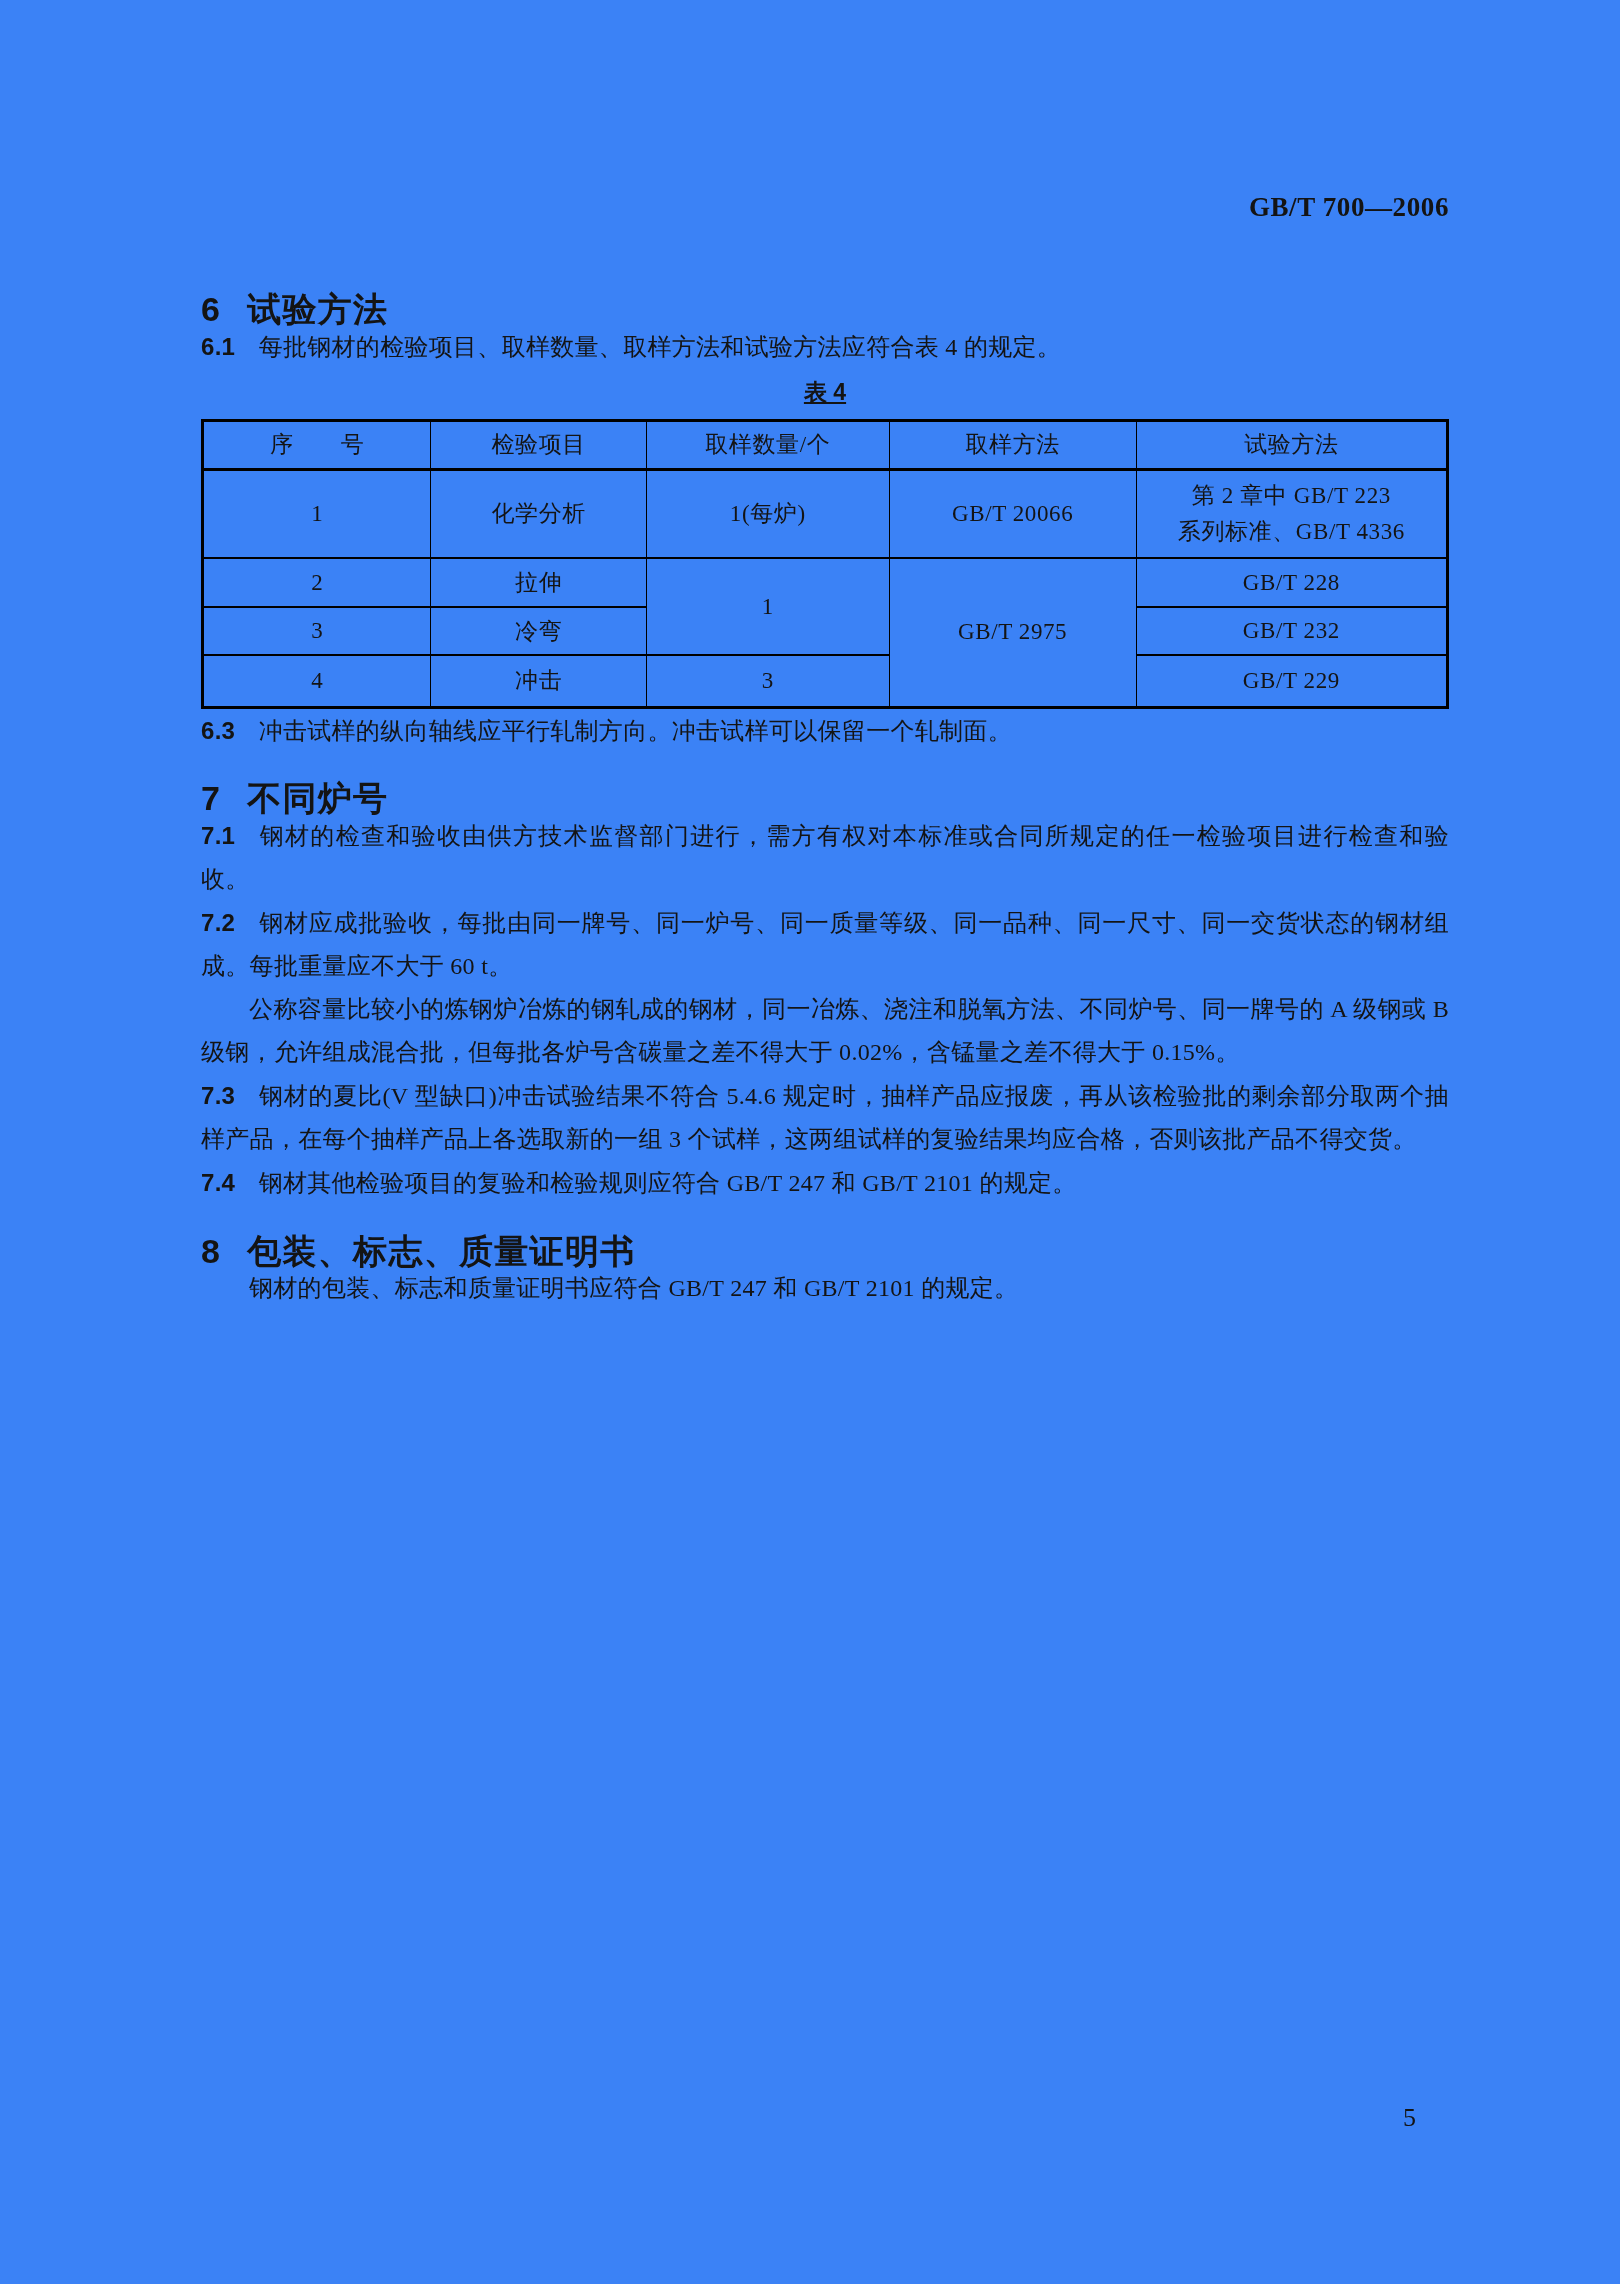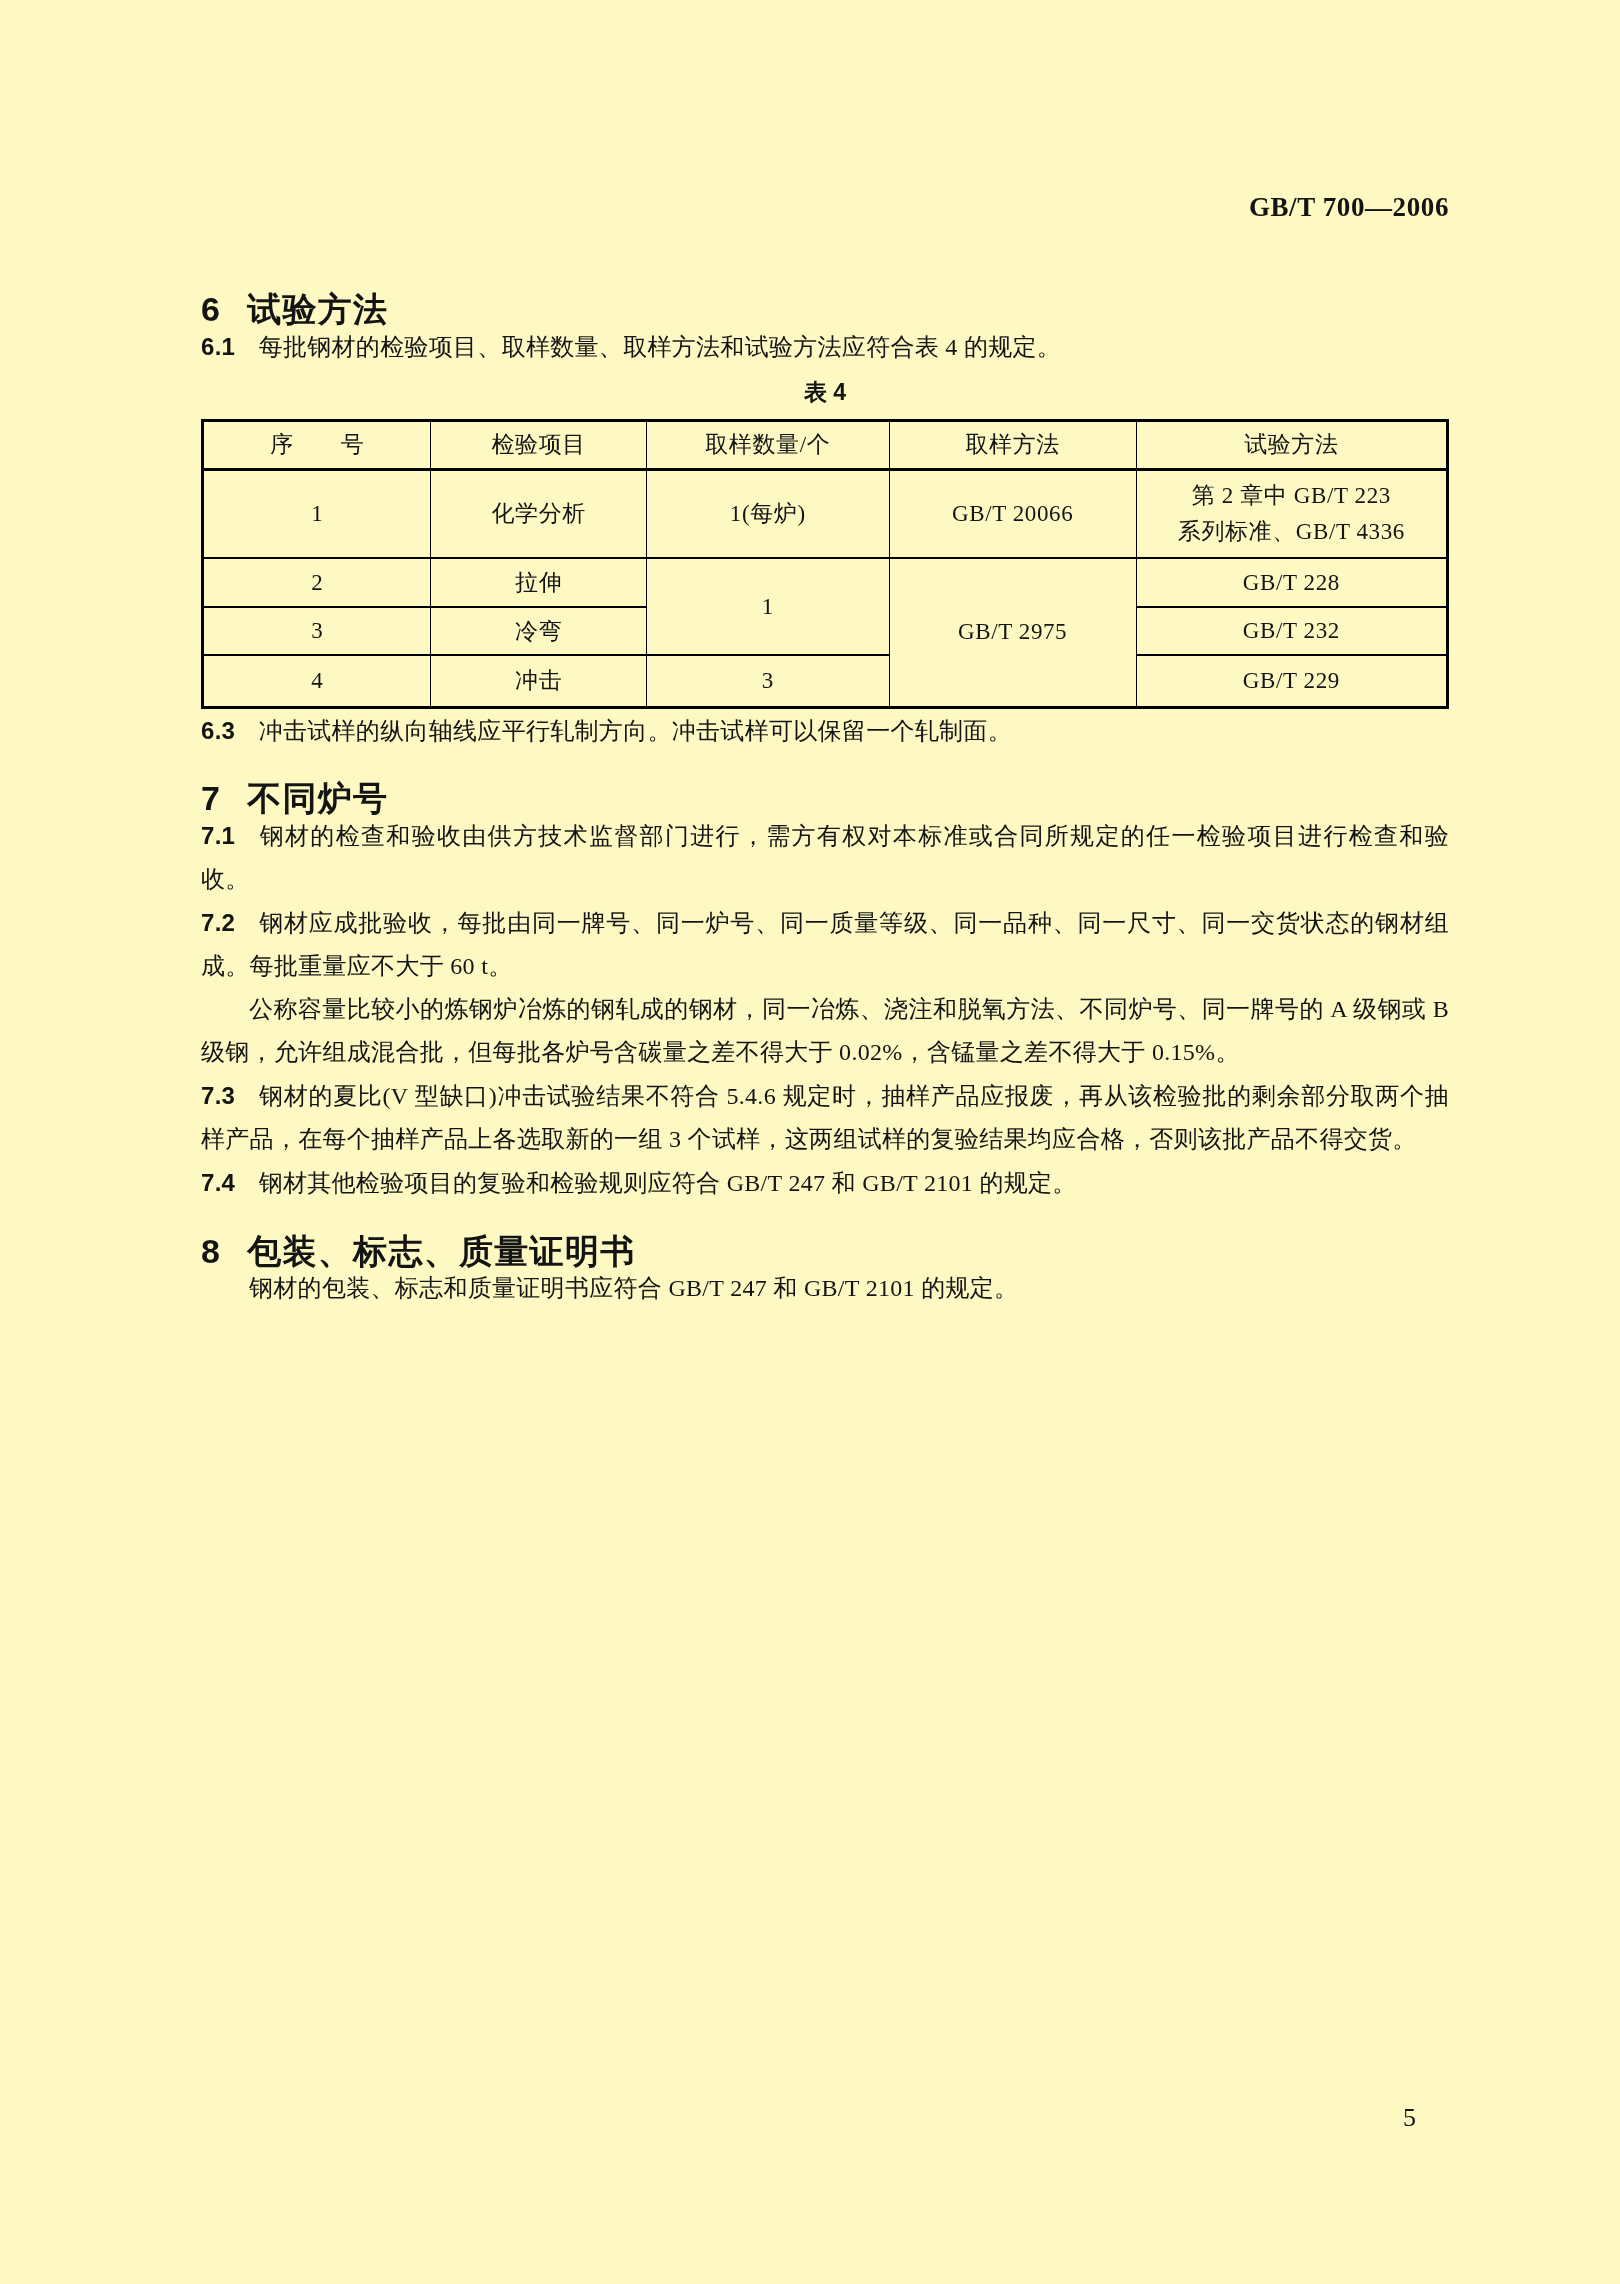--- a/index.html
+++ b/index.html
@@ -4,21 +4,21 @@
 <style>
   html, body {
     margin: 0;
     padding: 0;
     background: #ffffff;
   }
   .page {
     position: relative;
     width: 1620px;
     height: 2284px;
-    background: #fef9c3;
+    background: #3b82f6;
     color: #141414;
     font-family: "Liberation Serif", "DejaVu Serif", serif;
     overflow: hidden;
   }
   .content {
     padding: 0 171px 0 201px; 
   }
   
   .doc-header {
     margin-top: 192px;
@@ -60,20 +60,21 @@
   .mt-8body { margin-top: 18px; }
   .indent2 { text-indent: 2em; }
   
   .tbl-caption {
     margin-top: 9px;
     text-align: center;
     font-family: "Liberation Sans", "DejaVu Sans", sans-serif;
     font-weight: bold;
     font-size: 23px;
     line-height: 29px;
+    text-decoration: underline;
   }
   
   table.t4 {
     margin-top: 11.7px;
     width: 100%;
     border-collapse: collapse;
     table-layout: fixed;
     border: 3.2px solid #000;
   }
   table.t4 th, table.t4 td {

